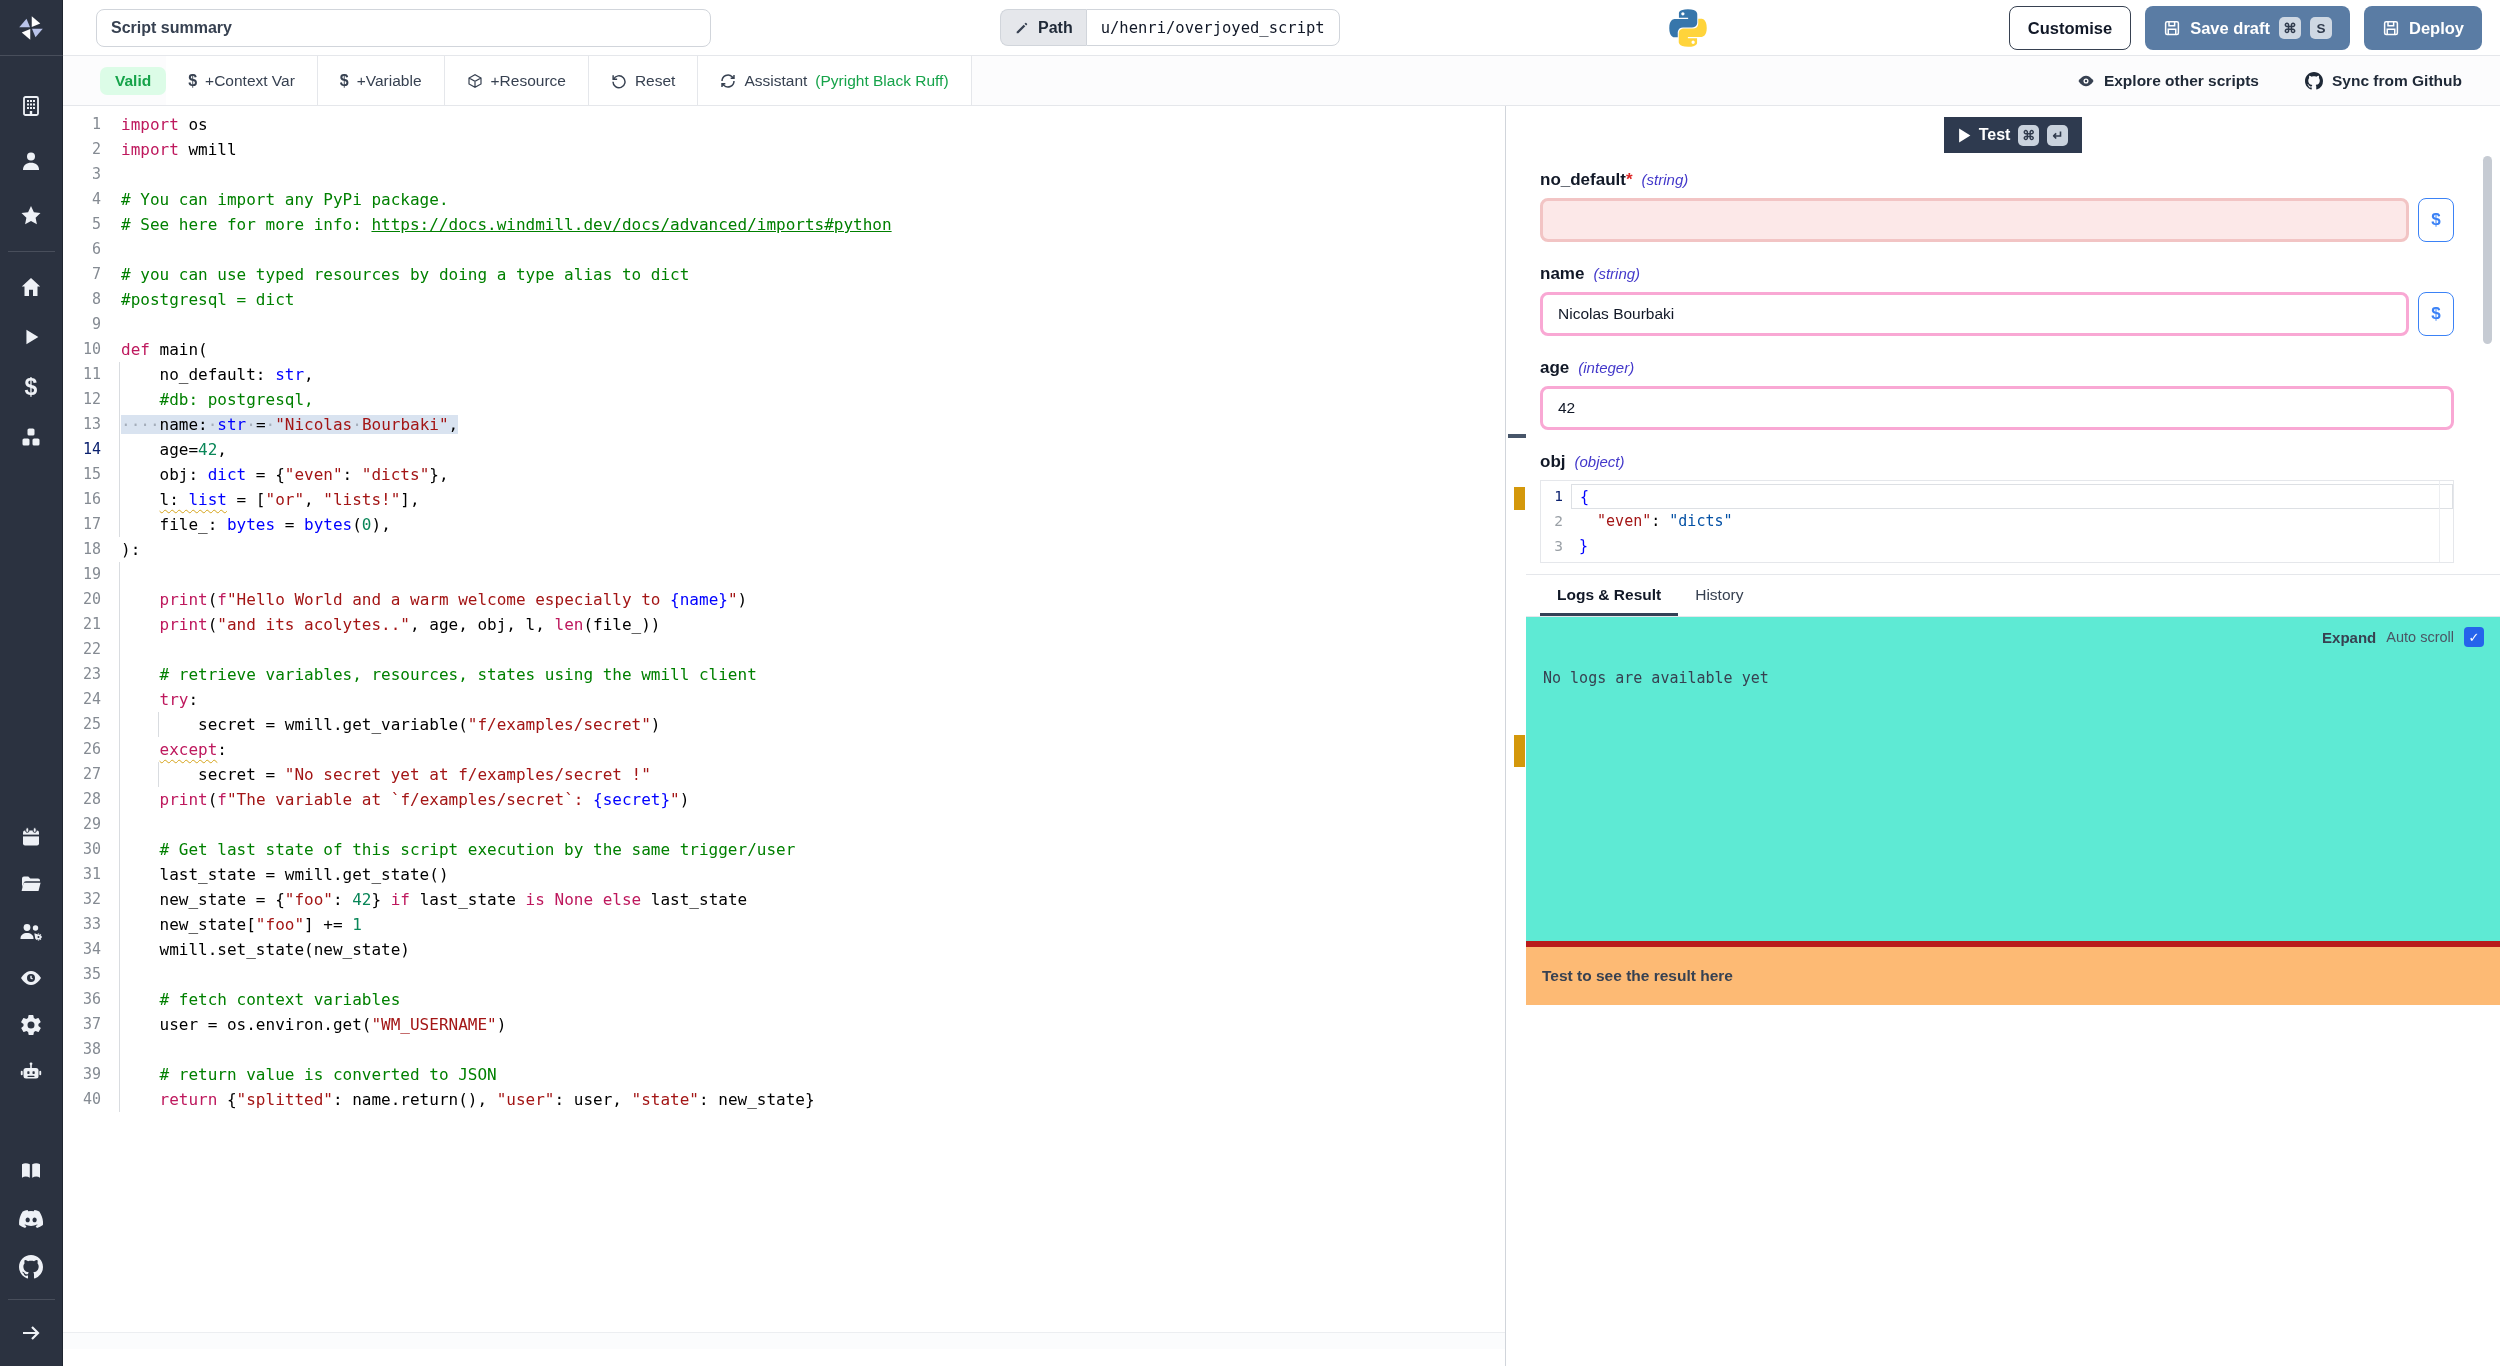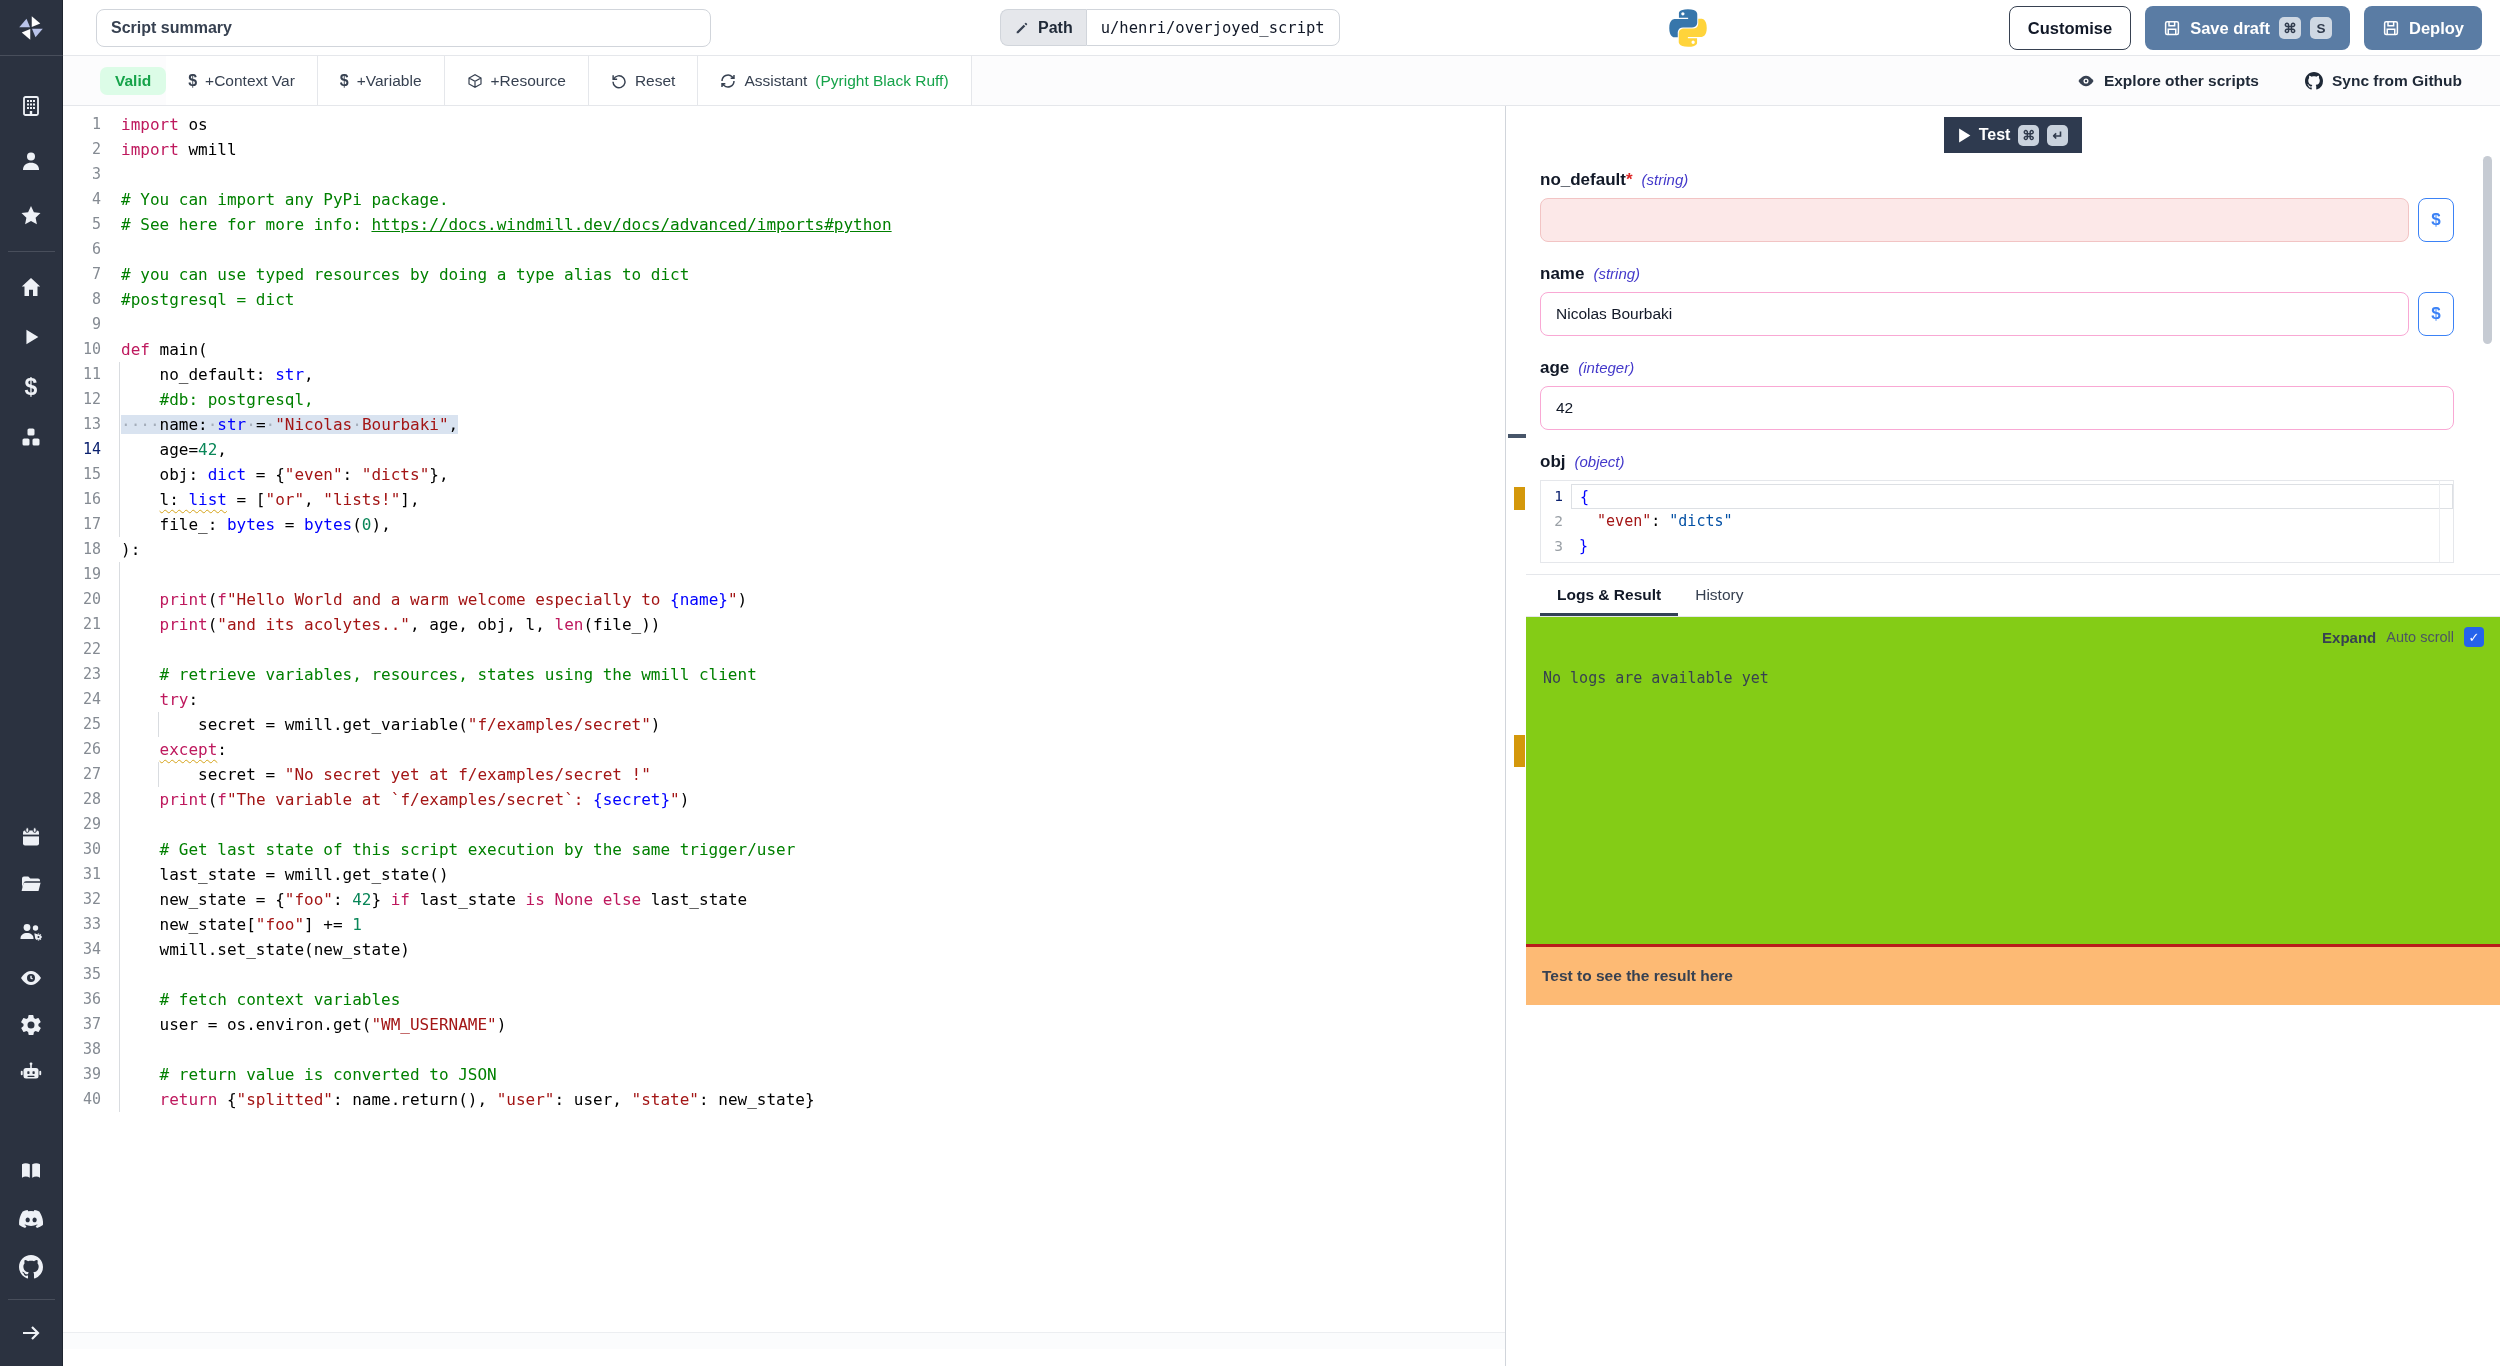--- a/index.html
+++ b/index.html
@@ -98,21 +98,21 @@
   #test-btn .kbd { background:#c9d2dd; height:21px; min-width:21px; font-size:13px; }
   #panel-scrollbar { position:absolute; right:8px; top:50px; width:9px; height:188px;
     background:#c6cbd3; border-radius:5px; }
 
   #form { padding:0 46px 0 14px; }
   .field-label { display:flex; align-items:baseline; gap:9px; margin-top:22px; }
   .fl-name { font-size:17px; font-weight:700; color:#111827; }
   .fl-req { color:#dc2626; font-weight:700; }
   .fl-type { font-size:15px; font-style:italic; color:#4338ca; }
   .field-row { display:flex; gap:9px; margin-top:8px; align-items:stretch; }
-  .f-input { flex:1; height:44px; border:1px solid #f9a8d4; border-radius:8px; padding:0 15px;
+  .f-input { flex:1; height:44px; border:3px solid #f9a8d4; border-radius:8px; padding:0 15px;
     font-size:15.5px; color:#111827; outline:none; background:#fff; font-family:"Liberation Sans",sans-serif; }
   .f-input.invalid { background:#fce8e8; border-color:#f2c4c4; }
   .dollar-btn { flex:0 0 36px; width:36px; border:1.5px solid #3b82f6; color:#3b82f6; background:#fff;
     border-radius:8px; font-size:17px; font-weight:700; cursor:pointer; }
 
   #obj-editor { margin-top:8px; border:1px solid #e5e7eb; background:#fff; padding:3px 0;
     font-family:"DejaVu Sans Mono",monospace; font-size:15px; position:relative; }
   .ol { display:flex; height:25px; line-height:25px; }
   .ol .oln { flex:0 0 30px; text-align:right; color:#9aa0a6; font-size:14.5px; padding-right:8px; }
   .ol.cur .oln { color:#0b216f; }
@@ -121,21 +121,21 @@
   .tob { color:#0000ff; } .tokey { color:#a31515; } .toval { color:#0451a5; }
   #obj-editor::after { content:""; position:absolute; right:13px; top:0; bottom:0;
     border-right:1px solid #eceef1; }
 
   #tabs-bar { margin-top:11px; border-top:1px solid #e5e7eb; border-bottom:1px solid #e5e7eb;
     display:flex; padding-left:14px; background:#fff; }
   .tab { padding:11px 17px 9px; font-size:15.5px; color:#374151; cursor:pointer;
     border-bottom:3px solid transparent; }
   .tab.active { color:#111827; font-weight:600; border-bottom-color:#334155; }
 
-  #logs-area { background:#84cc16; height:330px; position:relative; border-bottom:3px solid #b91c1c; }
+  #logs-area { background:#5eead4; height:330px; position:relative; border-bottom:6px solid #b91c1c; }
   #logs-controls { position:absolute; top:10px; right:16px; display:flex; align-items:center; gap:10px; }
   #expand-btn { font-size:15px; font-weight:700; color:#374151; cursor:pointer; }
   #autoscroll-label { font-size:14.5px; color:#4b5563; }
   #autoscroll-box { width:20px; height:20px; background:#2563eb; border-radius:4px; color:#fff;
     display:flex; align-items:center; justify-content:center; font-size:13px; cursor:pointer; }
   #no-logs { position:absolute; left:17px; top:52px; font-family:"DejaVu Sans Mono",monospace;
     font-size:15px; color:#374151; }
   #result-area { background:#fdba74; padding:20px 16px;font-weight:bold; }
   #result-placeholder { font-size:15.5px; color:#374151; }
 </style>

